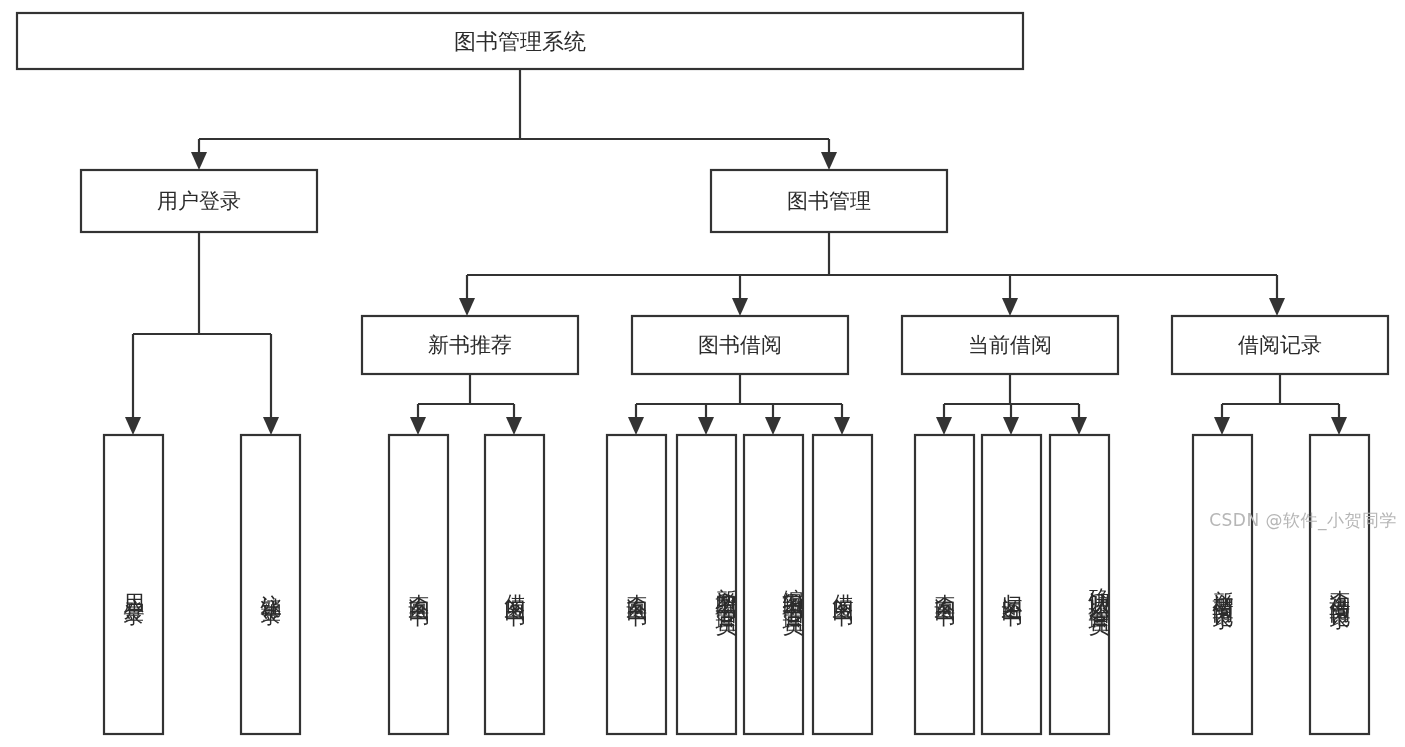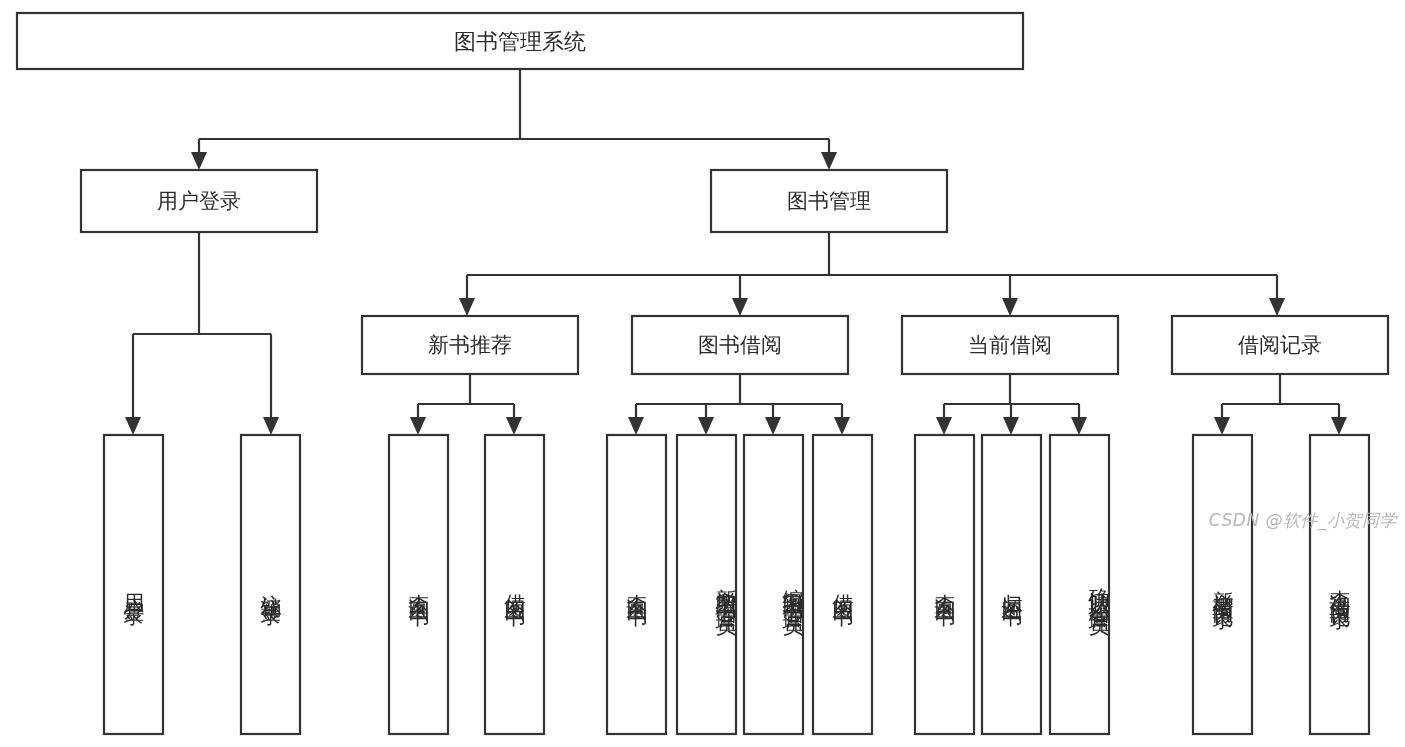--- a/index.html
+++ b/index.html
@@ -72,21 +72,20 @@
   }
   .watermark {
     position: absolute;
     right: 8px;
     bottom: 4px;
     font-family: "DejaVu Sans", "Liberation Sans", sans-serif;
     font-size: 17px;
     color: #b6b6b6;
     white-space: nowrap;
     letter-spacing: 0.5px;
-    font-style: italic;
   }
 </style>
 </head>
 <body>
 
 <div id="diagram-root">
 
   <svg class="flow" viewBox="0 0 1405 747">
 
     <g>

